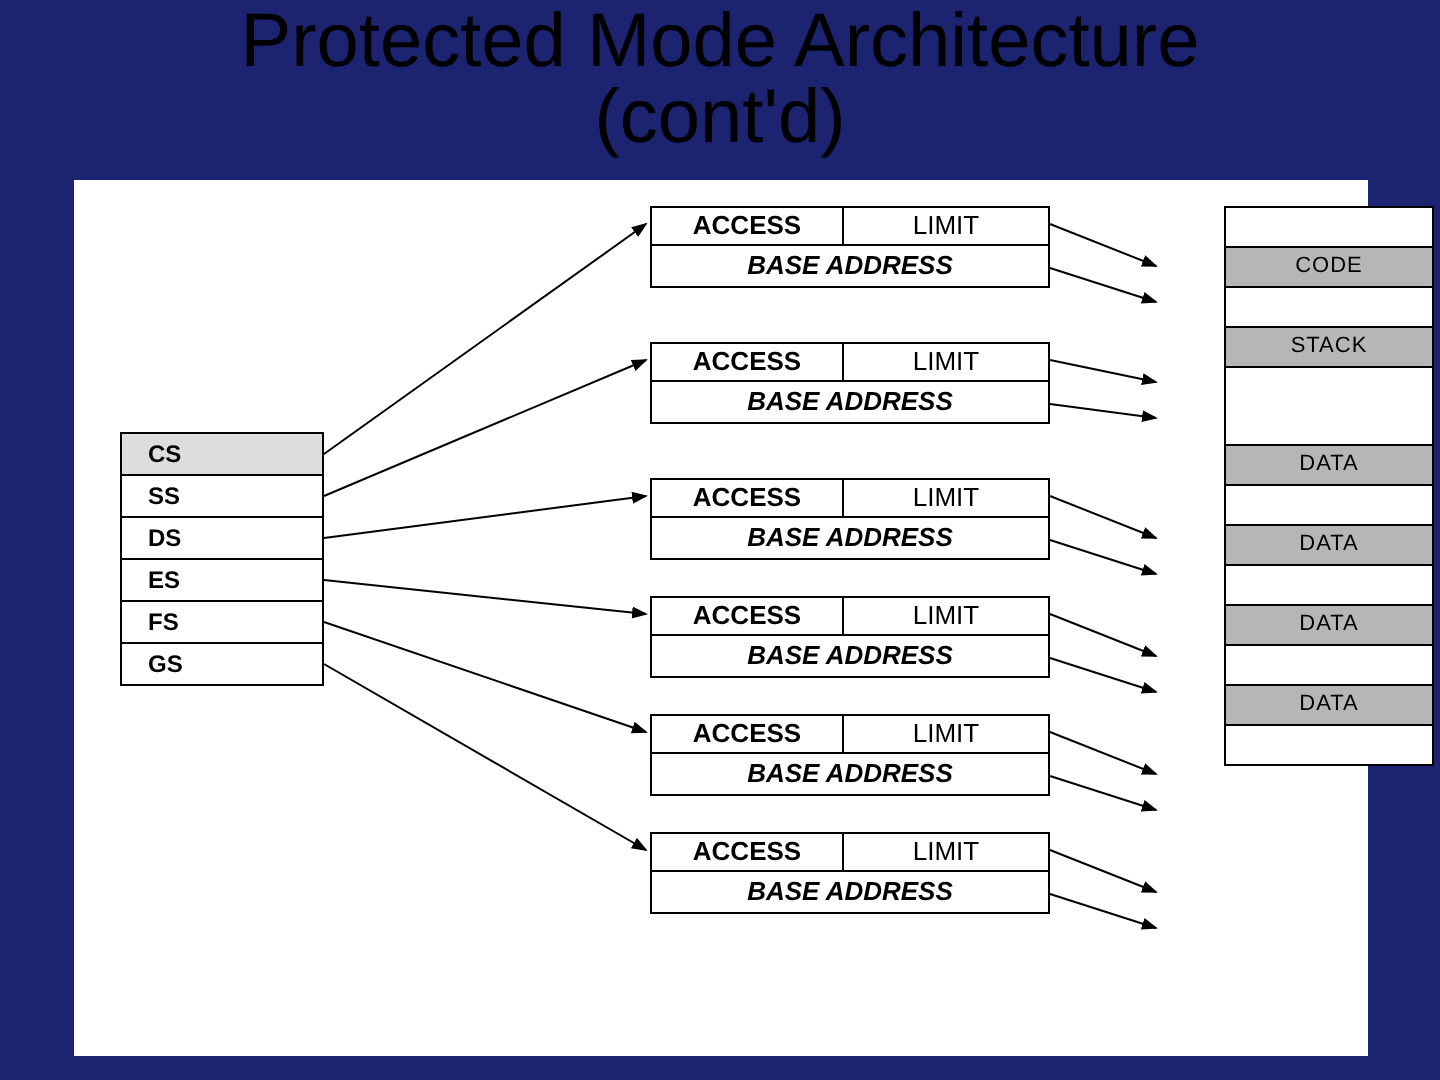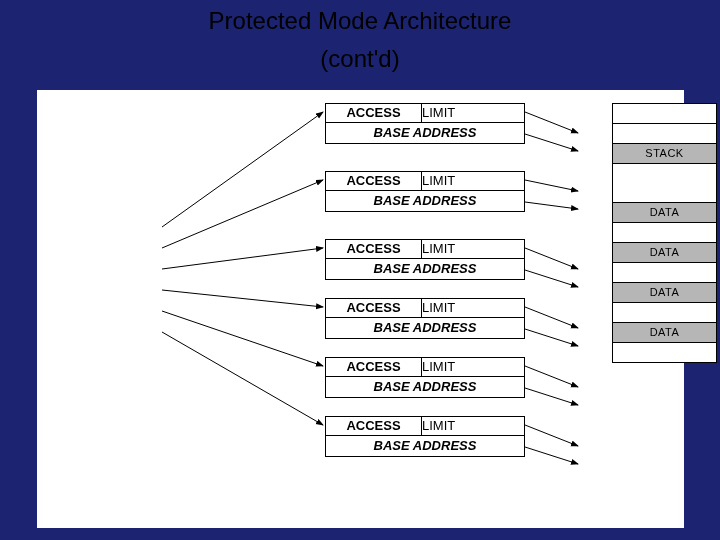--- a/index.html
+++ b/index.html
@@ -17,21 +17,21 @@
     overflow: hidden;
   }
   
   .title {
     position: absolute;
     top: 2px;
     left: 0;
     width: 720px;
     text-align: center;
     color: #000;
-    font-size: 24px;
+    font-size: 38px;
     line-height: 38px;
     font-weight: 400;
   }
   
   .figure {
     position: absolute;
     left: 37px;
     top: 90px;
     width: 647px;
     height: 438px;
@@ -92,20 +92,21 @@
   }
   .desc .toprow { display: flex; height: 18px; }
   .desc .toprow .access {
     flex: 0 0 95px;
     border-right: 1px solid #000;
     text-align: center;
     line-height: 18px;
   }
   .desc .toprow .limit {
     flex: 1;
+    text-align: center;
     line-height: 18px;
     font-weight: 400;
   }
   .desc .botrow {
     border-top: 1px solid #000;
     height: 20px;
     line-height: 20px;
     text-align: center;
     font-style: italic;
   }
@@ -125,20 +126,28 @@
 
 <div class="slide">
 
   <div class="title">
     <span>Protected Mode Architecture</span><br>
     <span>(cont'd)</span>
   </div>
 
   <div class="figure"></div>
 
+  <div class="segtable">
+    <div class="row shaded">CS</div>
+    <div class="row">SS</div>
+    <div class="row">DS</div>
+    <div class="row">ES</div>
+    <div class="row">FS</div>
+    <div class="row">GS</div>
+  </div>
 
   <div class="desc" style="top:103px">
     <div class="toprow">
       <div class="access">ACCESS</div>
       <div class="limit">LIMIT</div>
     </div>
     <div class="botrow">BASE ADDRESS</div>
   </div>
   <div class="desc" style="top:171px">
     <div class="toprow">
@@ -171,20 +180,21 @@
   <div class="desc" style="top:416px">
     <div class="toprow">
       <div class="access">ACCESS</div>
       <div class="limit">LIMIT</div>
     </div>
     <div class="botrow">BASE ADDRESS</div>
   </div>
 
   <div class="memcol">
     <div class="cell"></div>
+    <div class="cell lbl">CODE</div>
     <div class="cell"></div>
     <div class="cell lbl">STACK</div>
     <div class="cell" style="height:38px"></div>
     <div class="cell lbl">DATA</div>
     <div class="cell"></div>
     <div class="cell lbl">DATA</div>
     <div class="cell"></div>
     <div class="cell lbl">DATA</div>
     <div class="cell"></div>
     <div class="cell lbl">DATA</div>

